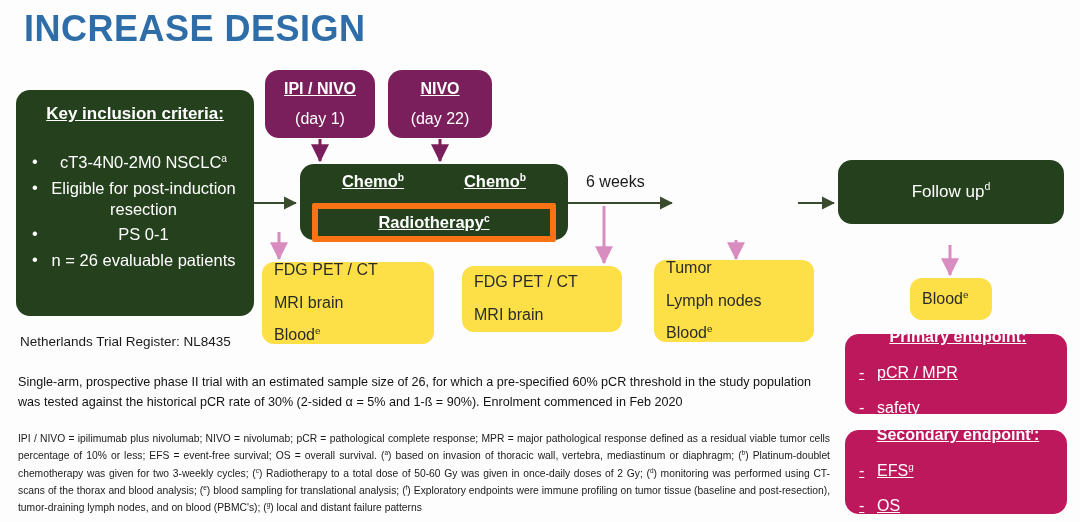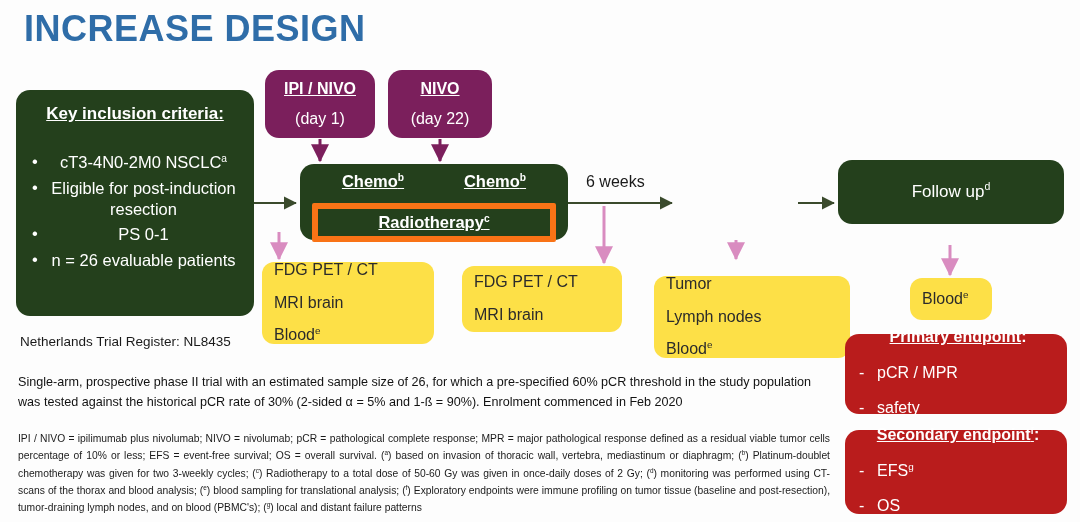--- a/index.html
+++ b/index.html
@@ -30,21 +30,21 @@
   .box {
     border-radius: 14px;
     display: flex;
     flex-direction: column;
     justify-content: center;
     color: #ffffff;
     gap: 12px;
   }
   .box-green  { background: #24401c; }
   .box-purple { background: #7b1f5c; }
-  .box-olive  { background: #b91c1c; }
+  .box-olive  { background: #be185d; text-decoration: underline; }
   .box-pink   { background: #fde047; color: #2b2b2b; border-radius: 12px; }
 
   .ctr { text-align: center; }
 
   .u { text-decoration: underline; }
 
   sup { font-size: 0.62em; vertical-align: super; line-height: 0; }
 
   
   #inclusion-box {
@@ -107,21 +107,21 @@
     left: 586px; top: 173px;
     font-size: 16px; color: #1a1a1a;
   }
 
   
   .pink-box { padding: 8px 12px; justify-content: center; }
   .pink-box div { font-size: 16px; line-height: 1.3; }
 
   #pet1-box   { left: 262px; top: 262px; width: 172px; height: 82px; }
   #pet2-box   { left: 462px; top: 266px; width: 160px; height: 66px; }
-  #tumor-box  { left: 654px; top: 276px; width: 196px; height: 82px; }
+  #tumor-box  { left: 654px; top: 260px; width: 160px; height: 82px; }
   #blood-box  { left: 910px; top: 278px; width: 82px;  height: 42px; }
 
   
   #primary-endpoint-box   { left: 845px; top: 334px; width: 222px; height: 80px; padding: 7px 10px 7px 14px; }
   #secondary-endpoint-box { left: 845px; top: 430px; width: 222px; height: 84px; padding: 7px 10px 7px 14px; }
   .ep-title { font-size: 16px; font-weight: bold; text-align: center; margin-bottom: 4px; }
   .ep-item  { font-size: 16px; line-height: 1.42; display: flex; }
   .ep-dash  { width: 18px; flex: none; }
 
   

